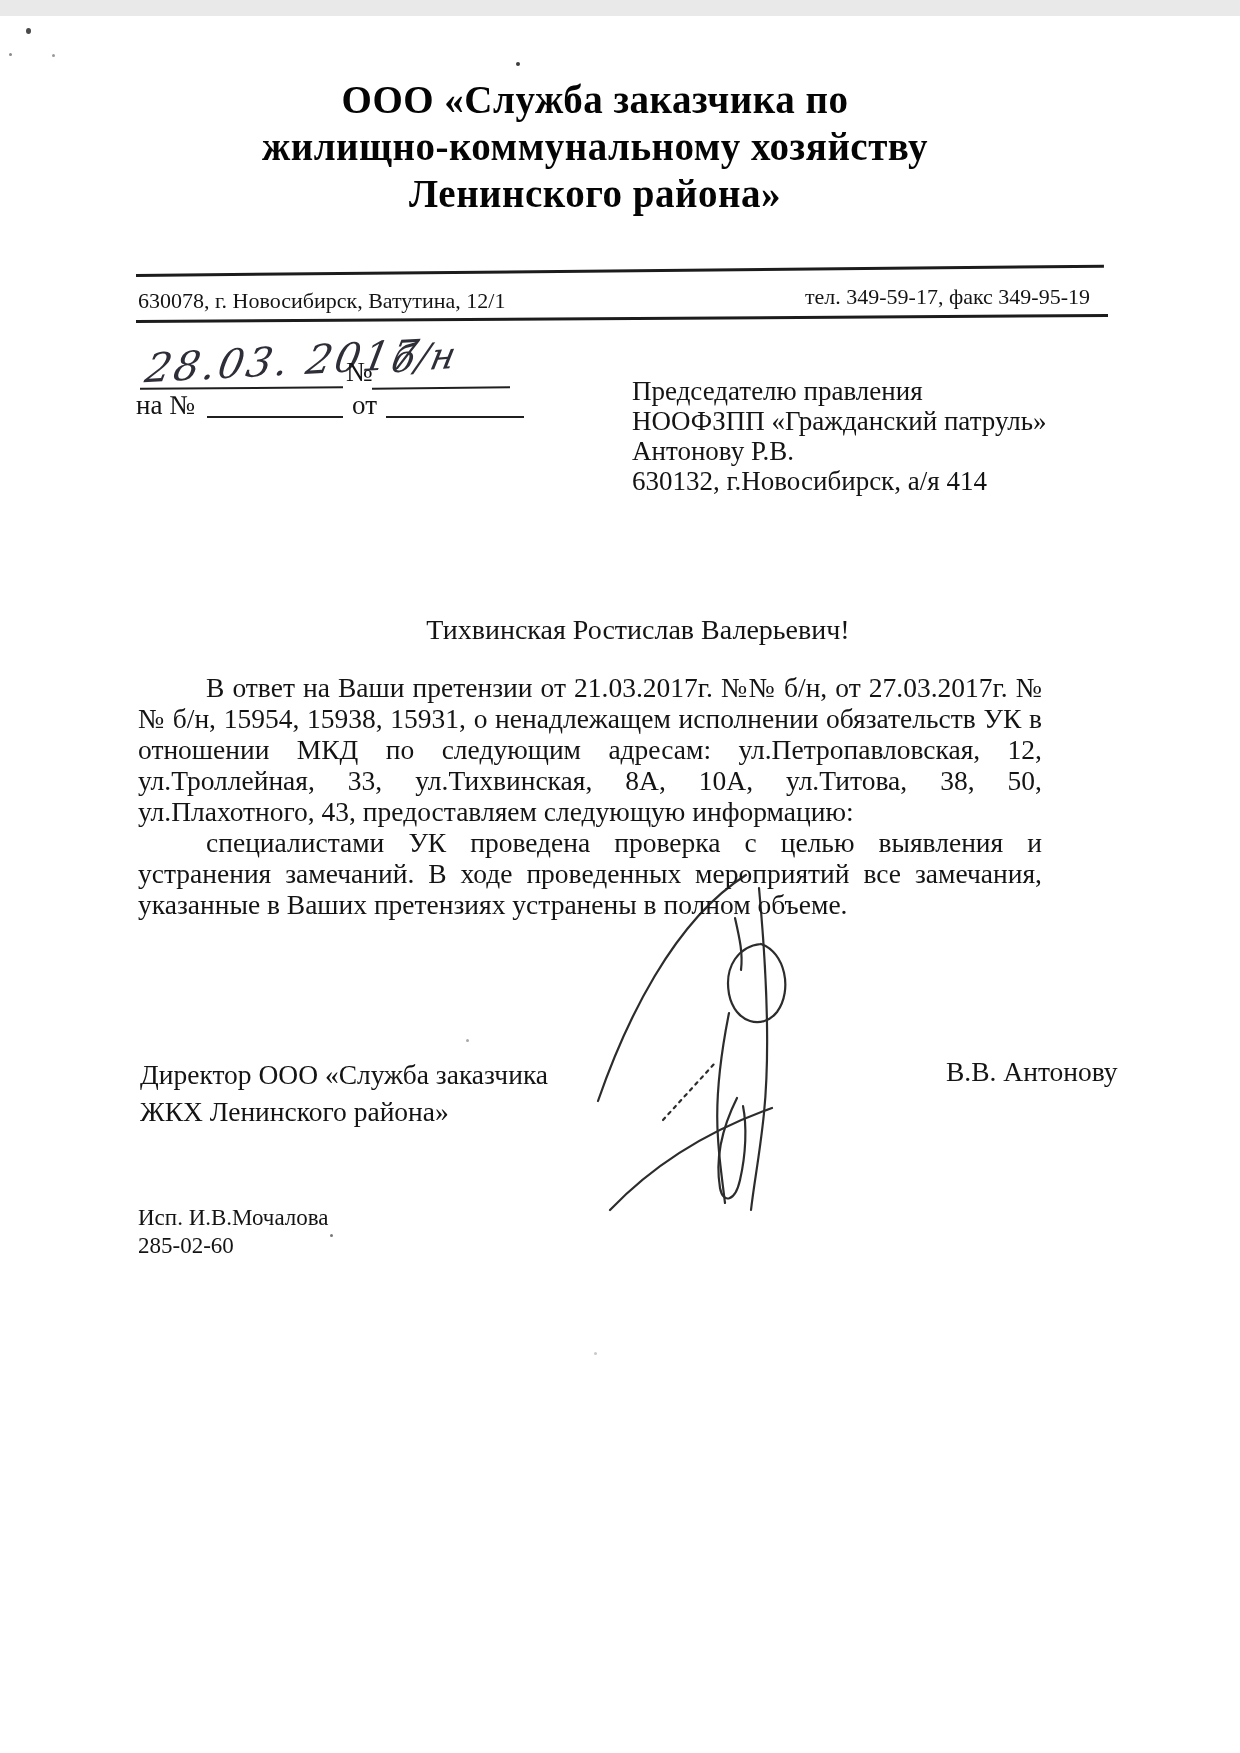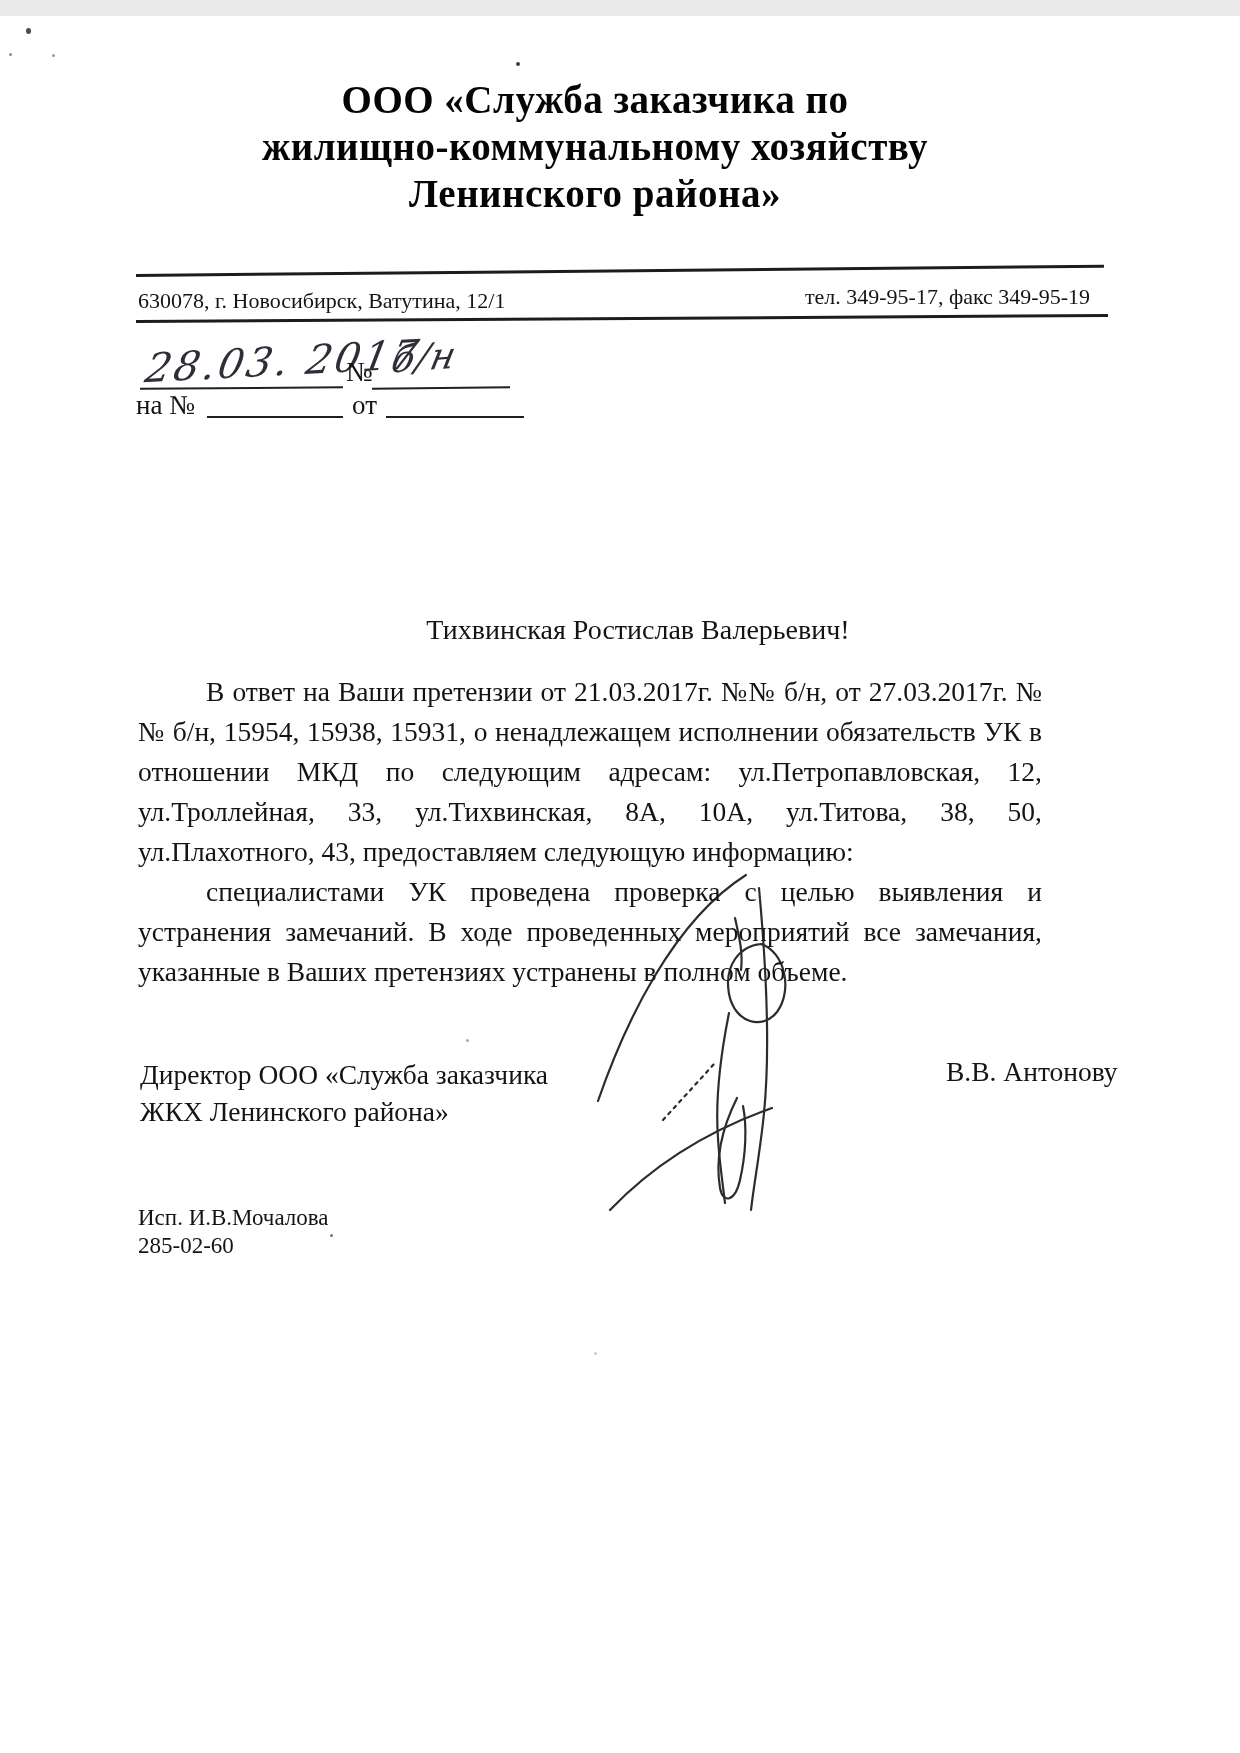--- a/index.html
+++ b/index.html
@@ -54,21 +54,21 @@
     left:632px;top:360px;width:470px;
     font-size:27px;line-height:30px;
   }
   
   .salutation{
     left:188px;top:598px;width:900px;
     text-align:center;font-size:28px;
   }
   .body-text{
     left:138px;top:656px;width:904px;
-    font-size:27.5px;line-height:40px;
+    font-size:27.5px;line-height:31px;
     text-align:justify;
   }
   .body-text p{margin:0;text-indent:68px;}
   
   .position-title{
     left:140px;top:1040px;width:500px;
     font-size:27.5px;line-height:37px;
   }
   .signer-name{left:946px;top:1040px;font-size:27.5px;white-space:nowrap;}
   .signature-svg{left:565px;top:842px;}
@@ -94,35 +94,41 @@
 
   <div class="abs org-title">
     <div>ООО «Служба заказчика по</div>
     <div>жилищно-коммунальному хозяйству</div>
     <div>Ленинского района»</div>
   </div>
 
   <div class="abs rule" style="left:136px;top:258px;width:968px;transform:rotate(-0.55deg);"></div>
 
   <div class="abs addr-left">630078, г. Новосибирск, Ватутина, 12/1</div>
-  <div class="abs addr-right">тел. 349-95-17, факс 349-95-19</div>
+  <div class="abs addr-right">тел. 349-59-17, факс 349-95-19</div>
 
   <div class="abs rule" style="left:136px;top:304px;width:972px;transform:rotate(-0.35deg);"></div>
 
   <div class="abs hand hand-date">28.03. 2017</div>
   <div class="abs no-sign">№</div>
   <div class="abs hand hand-number">б/н</div>
   <div class="abs uline" style="left:140px;top:371px;width:203px;transform:rotate(-0.4deg);"></div>
   <div class="abs uline" style="left:372px;top:371px;width:138px;transform:rotate(-0.6deg);"></div>
 
   <div class="abs reply-label" style="left:136px;top:374px;">на №</div>
   <div class="abs uline" style="left:207px;top:400px;width:136px;"></div>
   <div class="abs reply-label" style="left:352px;top:374px;">от</div>
   <div class="abs uline" style="left:386px;top:400px;width:138px;"></div>
 
+  <div class="abs recipient">
+    <div>Председателю правления</div>
+    <div>НООФЗПП «Гражданский патруль»</div>
+    <div>Антонову Р.В.</div>
+    <div>630132, г.Новосибирск, а/я 414</div>
+  </div>
 
   <div class="abs salutation">Тихвинская Ростислав Валерьевич!</div>
 
   <div class="abs body-text">
     <p>В ответ на Ваши претензии от 21.03.2017г. №№ б/н, от 27.03.2017г. №№ б/н, 15954, 15938, 15931, о ненадлежащем исполнении обязательств УК в отношении МКД по следующим адресам: ул.Петропавловская, 12, ул.Троллейная, 33, ул.Тихвинская, 8А, 10А, ул.Титова, 38, 50, ул.Плахотного, 43, предоставляем следующую информацию:</p>
     <p>специалистами УК проведена проверка с целью выявления и устранения замечаний. В ходе проведенных мероприятий все замечания, указанные в Ваших претензиях устранены в полном объеме.</p>
   </div>
 
   <svg class="abs signature-svg" width="270" height="355" viewBox="0 0 270 355">
     <g fill="none" stroke="#1b1b1b" stroke-width="2.2" stroke-linecap="round" opacity="0.92">

